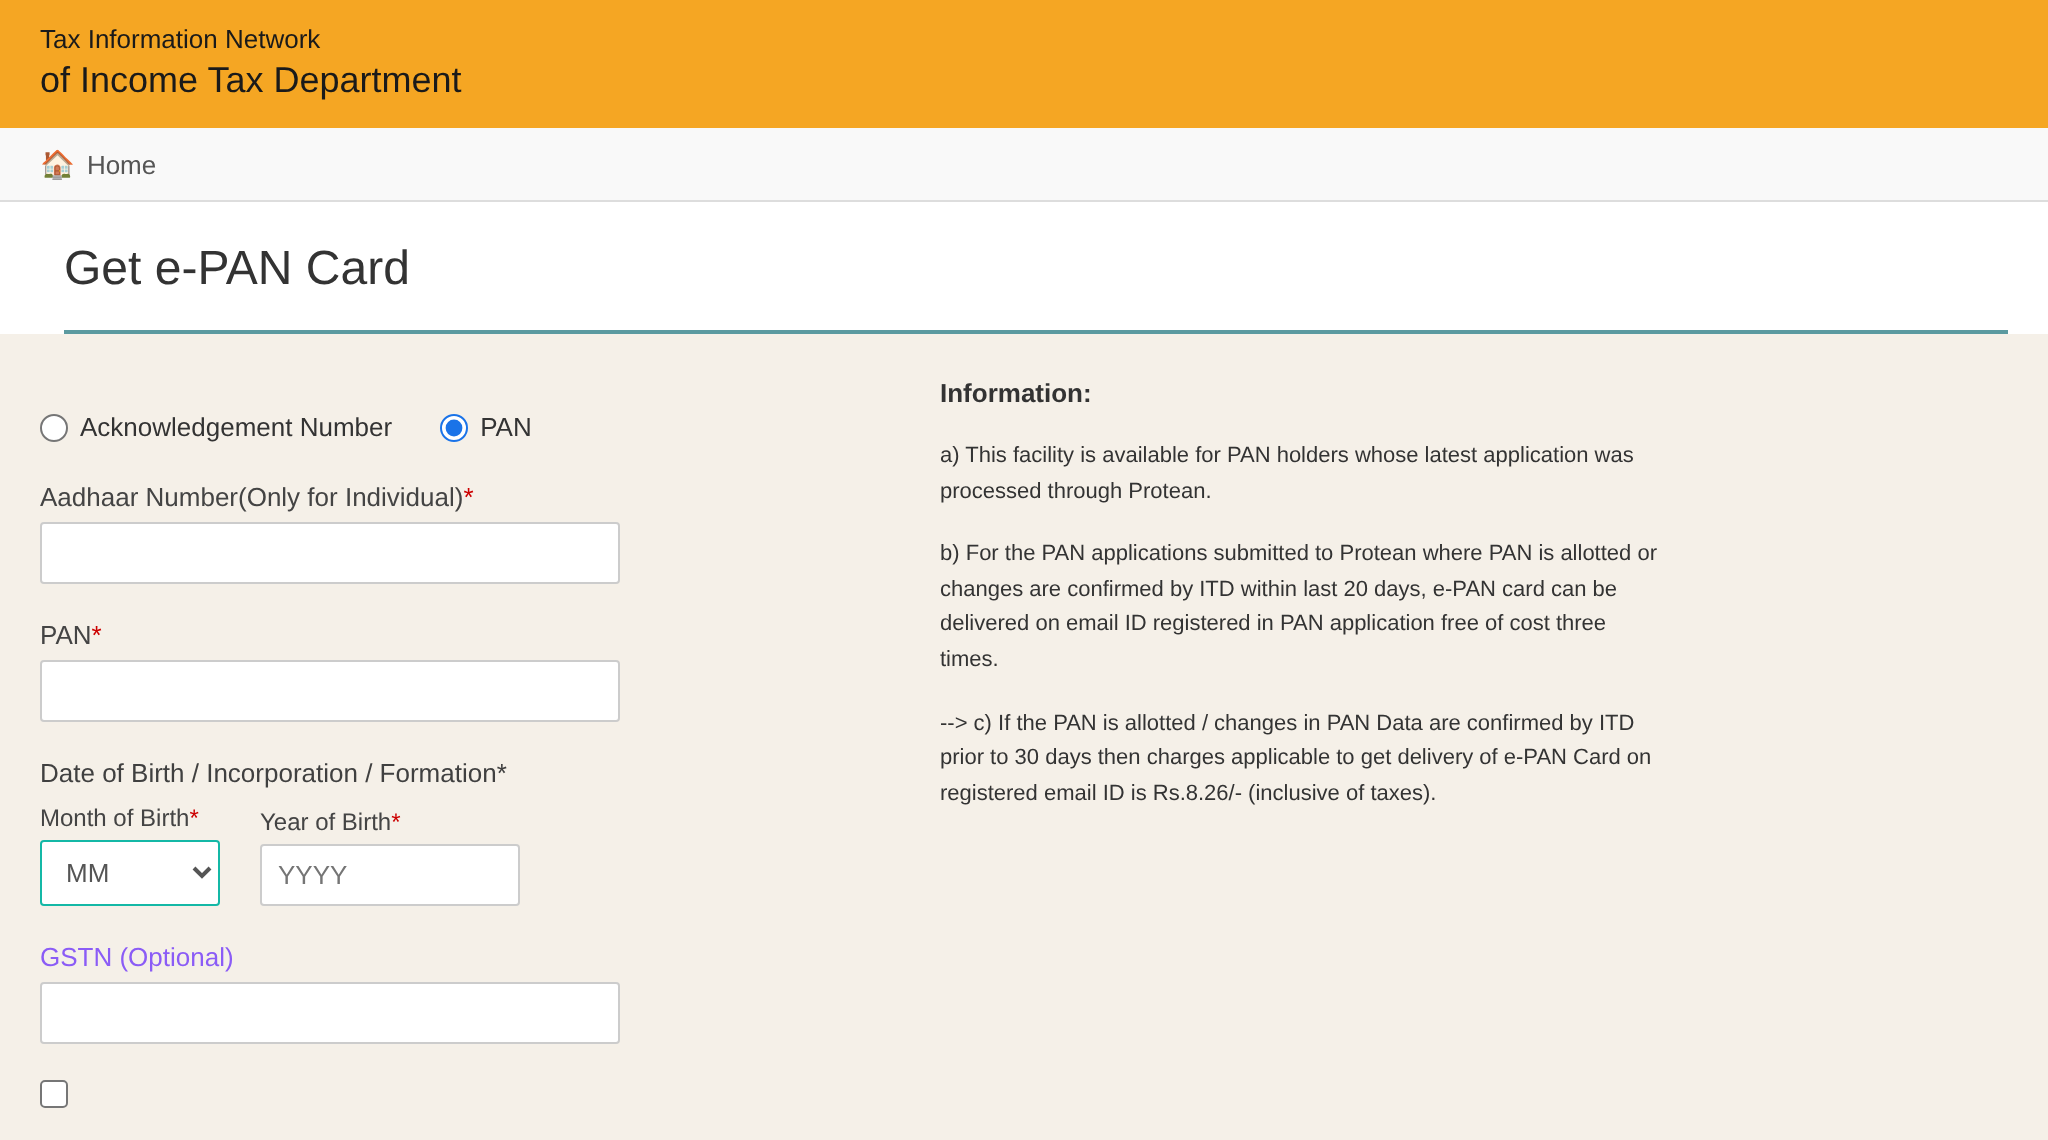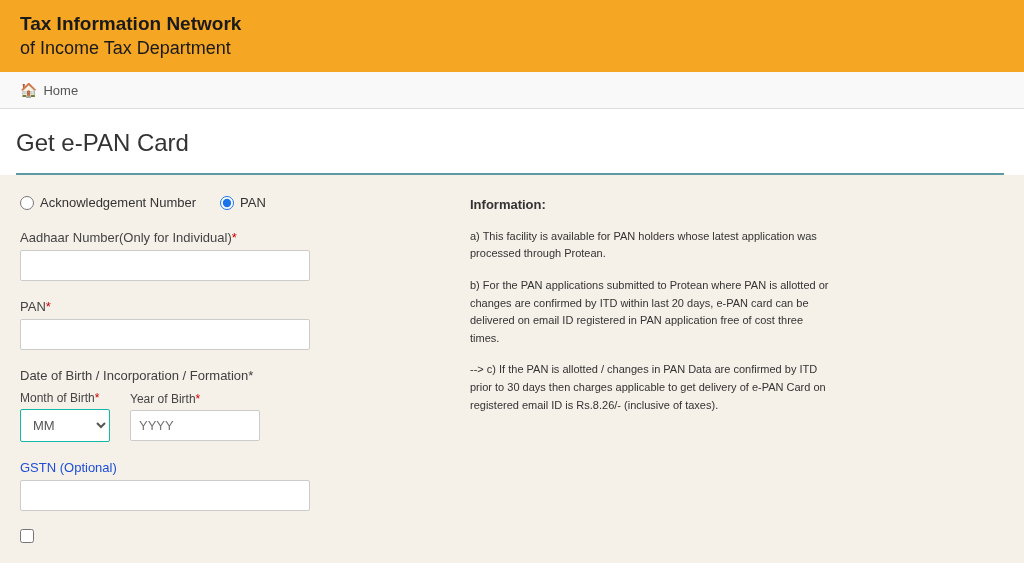--- a/index.html
+++ b/index.html
@@ -11,22 +11,22 @@
       padding: 12px 20px;
       display: flex;
       align-items: center;
       min-height: 56px;
     }
     #header .logo-text {
       color: #1a1a1a;
       line-height: 1.3;
     }
     #header .logo-text .line1 {
-      font-size: 19px;
-      font-weight: bold;
+      font-size: 13px;
+      font-weight: normal;
     }
     #header .logo-text .line2 {
       font-size: 18px;
       font-weight: normal;
     }
 
     
     #breadcrumb {
       background: #f9f9f9;
       border-bottom: 1px solid #ddd;
@@ -37,21 +37,21 @@
       font-size: 13px;
       color: #555;
     }
     #breadcrumb .home-icon {
       font-size: 14px;
       color: #555;
     }
 
     
     #content {
-      padding: 20px 20px 0 16px;
+      padding: 20px 20px 0 32px;
     }
     #page-title {
       font-size: 24px;
       font-weight: normal;
       color: #333;
       margin-bottom: 16px;
     }
     #title-divider {
       border: none;
       border-top: 2px solid #5b9aa0;
@@ -80,20 +80,21 @@
       align-items: center;
       gap: 24px;
       margin-bottom: 20px;
     }
     .radio-option {
       display: flex;
       align-items: center;
       gap: 6px;
       font-size: 13px;
       cursor: pointer;
+      margin-top: 19px;
     }
     .radio-option input[type="radio"] {
       accent-color: #1a73e8;
       width: 14px;
       height: 14px;
     }
 
     
     .form-group {
       margin-bottom: 18px;
@@ -125,21 +126,21 @@
     }
     .dob-label {
       font-size: 13px;
       color: #404040;
       margin-bottom: 8px;
       display: block;
     }
     .dob-fields {
       display: flex;
       gap: 20px;
-      align-items: center;
+      align-items: flex-end;
     }
     .dob-field {
       display: flex;
       flex-direction: column;
     }
     .dob-field label {
       font-size: 12px;
       color: #444;
       margin-bottom: 4px;
     }
@@ -163,21 +164,21 @@
       border-radius: 2px;
       width: 130px;
     }
 
     
     .gstn-group {
       margin-bottom: 16px;
     }
     .gstn-label {
       font-size: 13px;
-      color: #1d4ed8;
+      color: #8b5cf6;
       margin-bottom: 5px;
       display: block;
     }
     .gstn-input {
       width: 100%;
       max-width: 290px;
       padding: 7px 8px;
       border: 1px solid #ccc;
       background: #fff;
       font-size: 13px;

